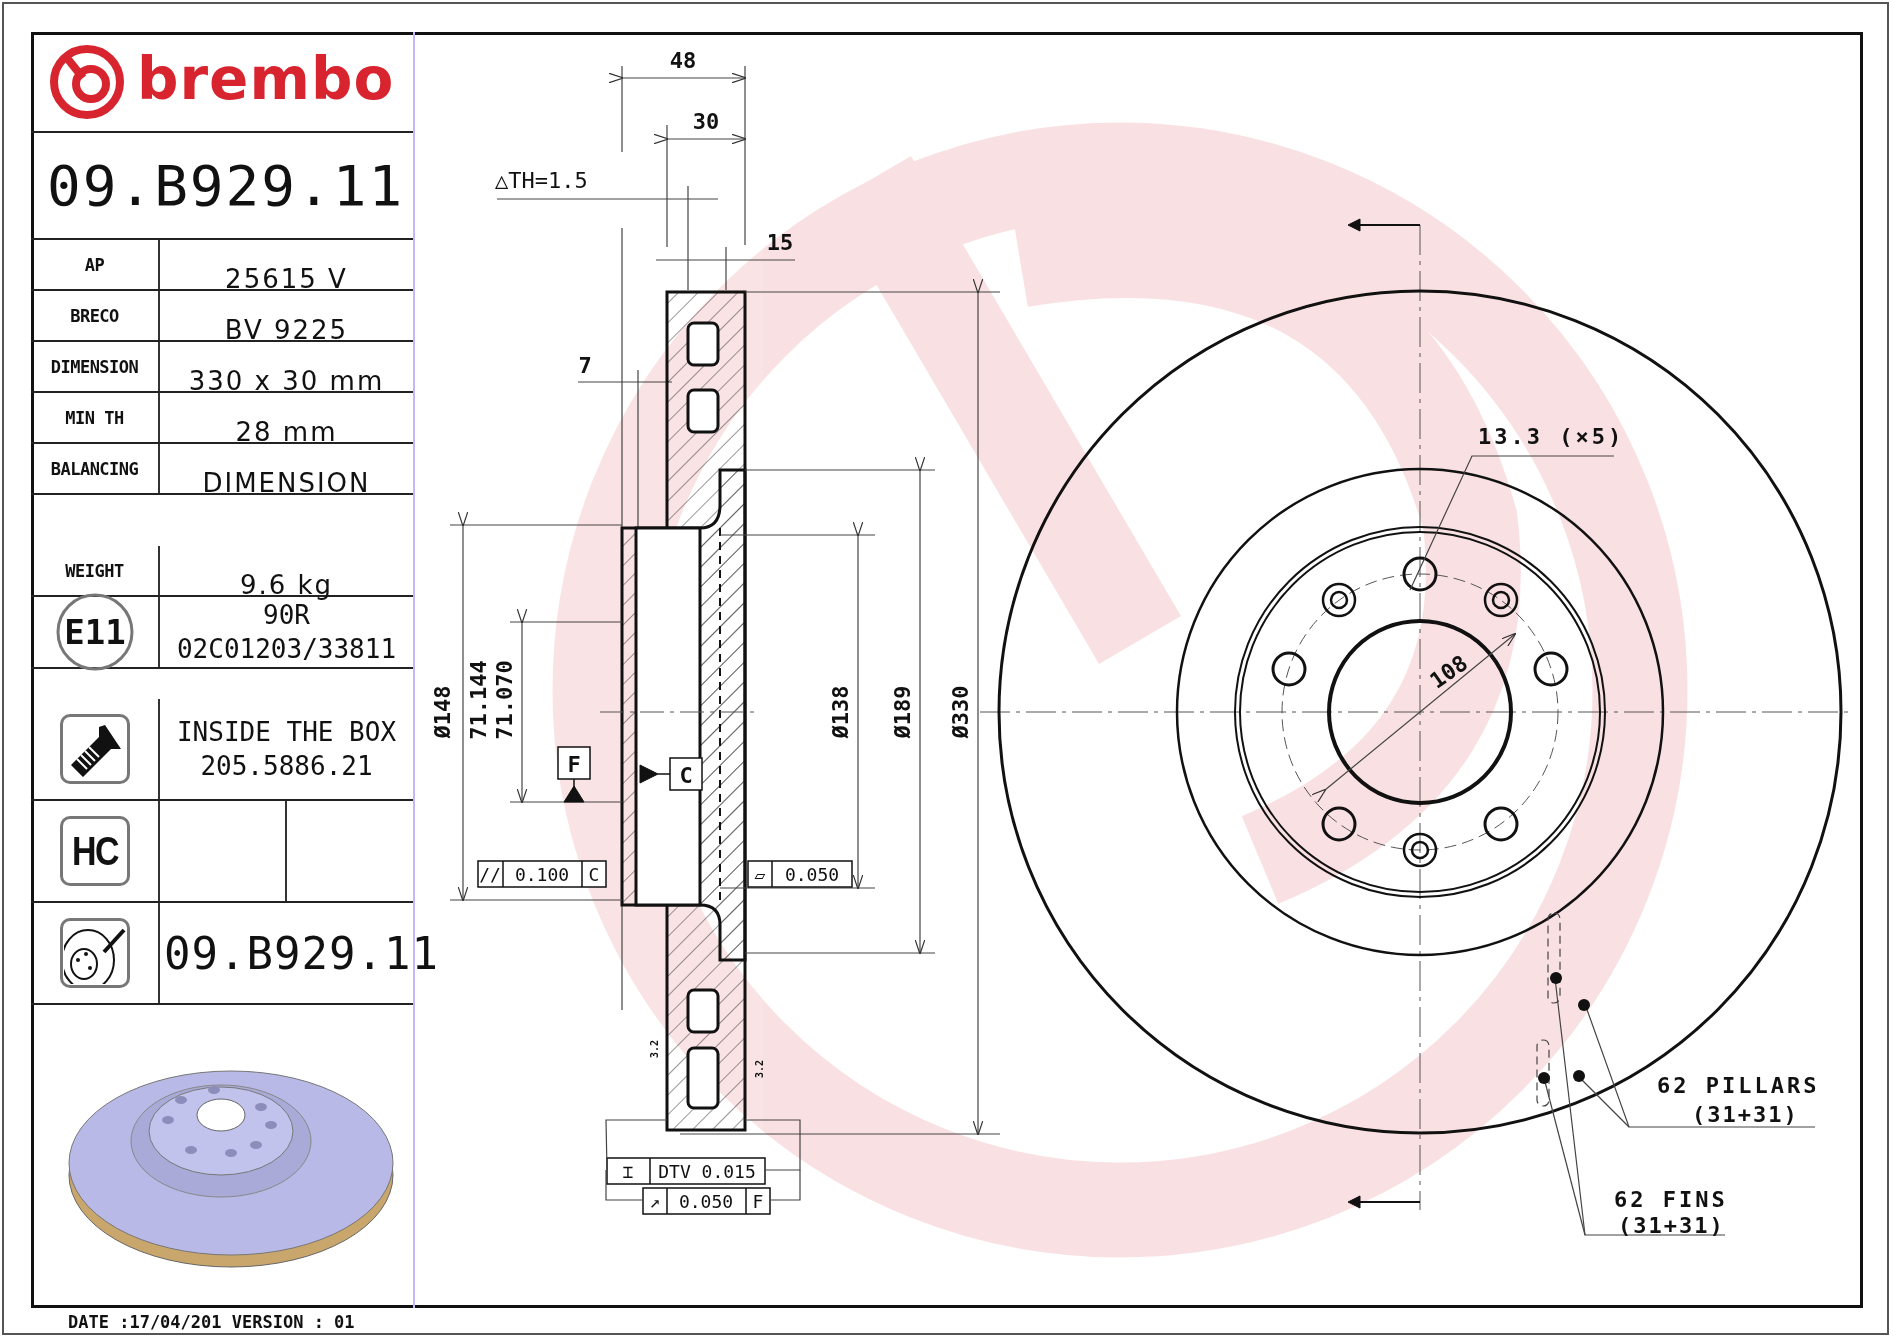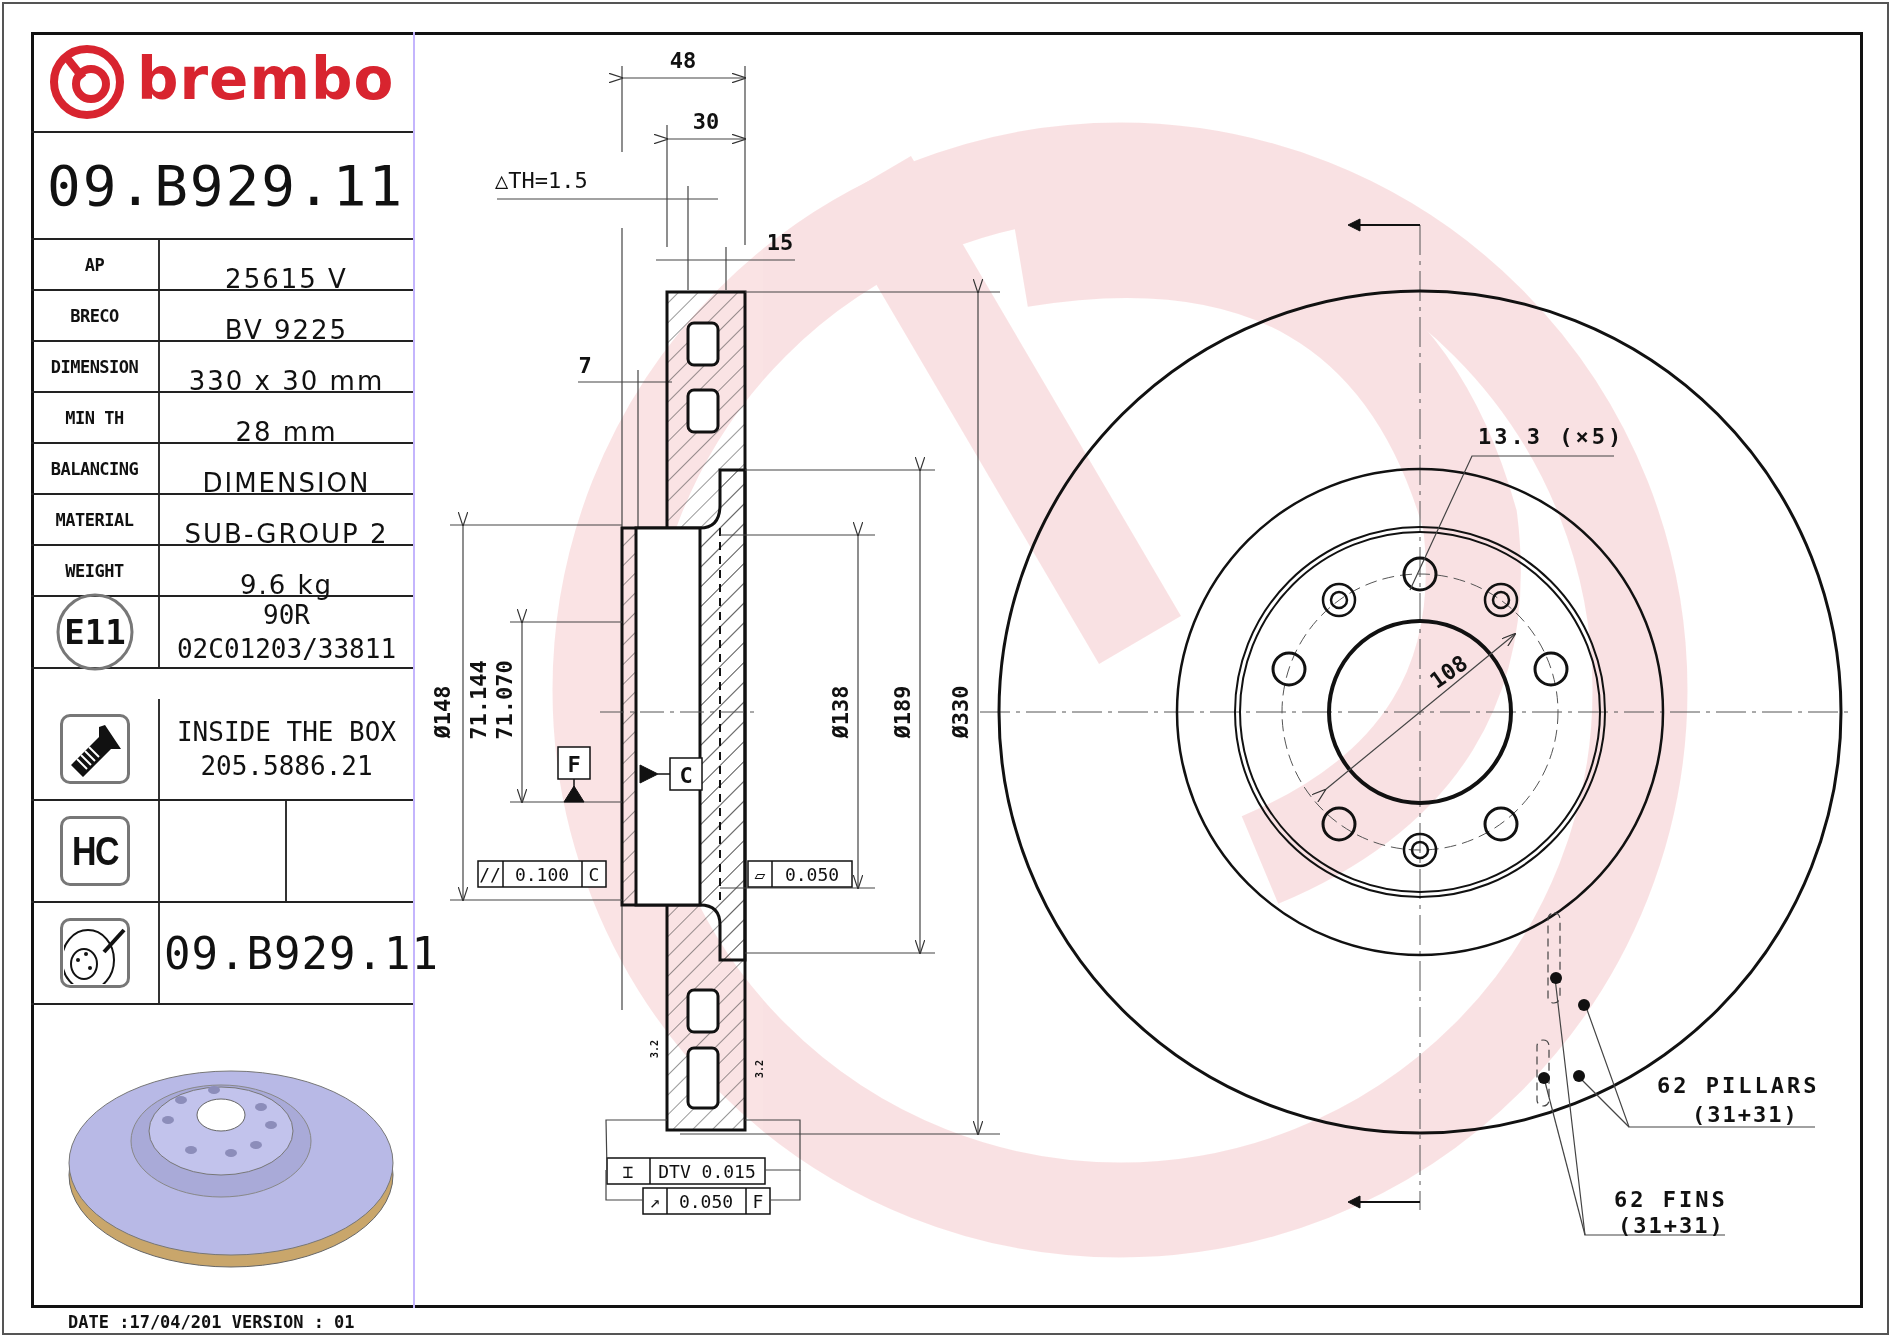--- a/index.html
+++ b/index.html
@@ -83,28 +83,20 @@
       </div>
   </div>
   <div class="row" style="top:412px;height:51px;">
     <div class="cell-l">
         <span class="lbl">BALANCING</span>
       </div>
     <div class="cell-r">
         <span class="val">DIMENSION</span>
       </div>
   </div>
-  <div class="row" style="top:463px;height:51px;">
-    <div class="cell-l">
-        <span class="lbl">MATERIAL</span>
-      </div>
-    <div class="cell-r">
-        <span class="val">SUB-GROUP 2</span>
-      </div>
-  </div>
   <div class="row" style="top:514px;height:51px;">
     <div class="cell-l">
         <span class="lbl">WEIGHT</span>
       </div>
     <div class="cell-r">
         <span class="val">9.6 kg</span>
       </div>
   </div>
 
   <div class="row" style="top:565px;height:72px;">

